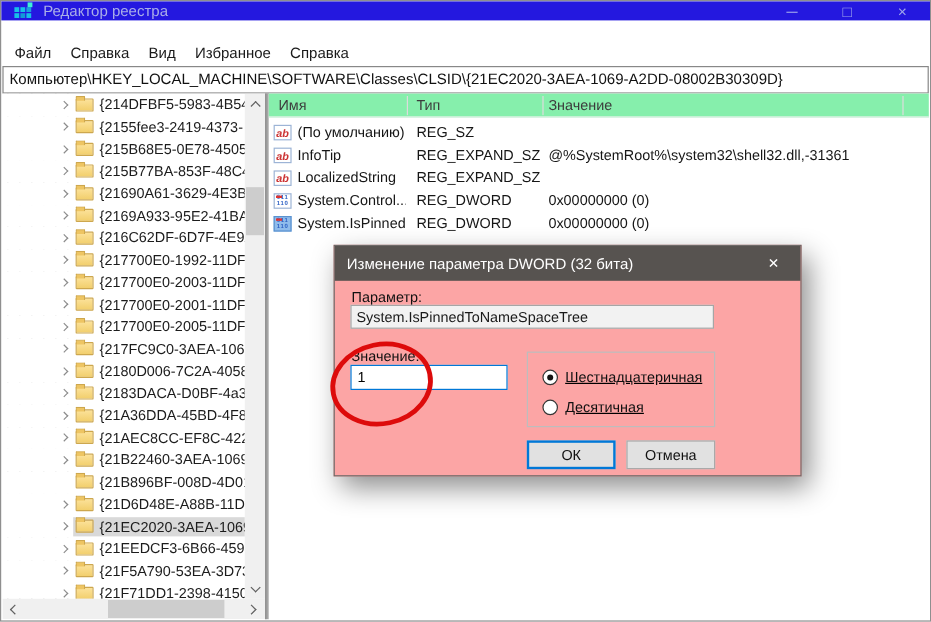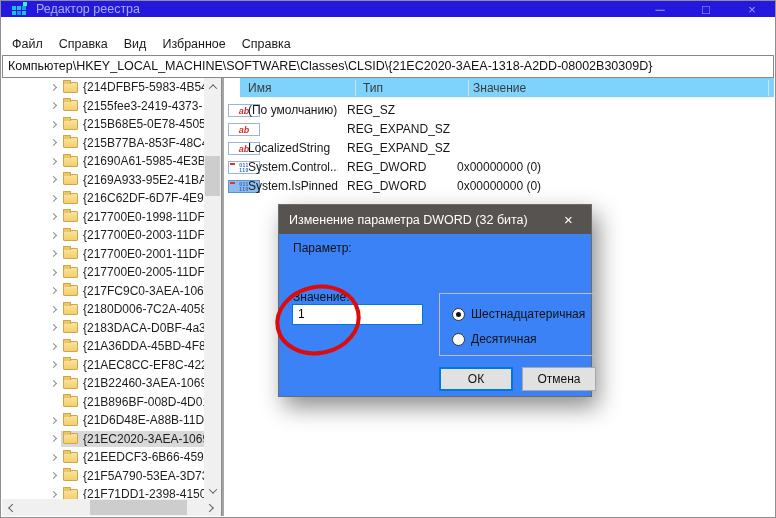--- a/index.html
+++ b/index.html
@@ -49,51 +49,51 @@
   .sb-btn { position:absolute; width:17px; height:17px; display:flex; align-items:center; justify-content:center; }
   .sb-chev { width:6px; height:6px; border-right:1.5px solid #606060; border-top:1.5px solid #606060; }
   .up .sb-chev { transform:rotate(-45deg) translate(-1px,1px); }
   .down .sb-chev { transform:rotate(135deg) translate(-1px,1px); }
   .left .sb-chev { transform:rotate(-135deg) translate(-1px,1px); }
   .right .sb-chev { transform:rotate(45deg) translate(-1px,1px); }
   .v-thumb { position:absolute; left:1px; right:1px; top:78px; height:40px; background:#cdcdcd; }
   .h-thumb { position:absolute; top:1px; bottom:1px; left:88px; width:97px; background:#cdcdcd; }
 
   
-  .lv-header { position:absolute; left:0; top:0; right:0; height:20px; background:#7dd3fc; border-bottom:1px solid #f2f2f2;margin-left:16px; }
+  .lv-header { position:absolute; left:0; top:0; right:0; height:20px; background:#86efac; border-bottom:1px solid #f2f2f2; }
   .lv-h-label { position:absolute; top:0; font-size:12px; color:#3c3c3c; line-height:20px; }
   .lv-div { position:absolute; top:2px; height:16px; width:1px; background:#dcdcdc; }
   .lv-rows { position:absolute; left:0; top:23px; right:0; }
   .lv-row { position:relative; height:19px; }
   .lv-cell { position:absolute; top:0; font-size:12px; color:#161616; line-height:19px; white-space:nowrap; overflow:hidden; }
   .c-name { left:24px; width:90px; }
   .c-type { left:123px; width:104px; }
   .c-value { left:233px; right:4px; }
-  .v-icon { position:absolute; left:4px; top:3px; width:32px; height:13px; border:1px solid #9db4d6; background:#fff; font-weight:bold;
+  .v-icon { position:absolute; left:4px; top:3px; width:15px; height:13px; border:1px solid #9db4d6; background:#fff; font-weight:bold;
     display:flex; align-items:center; justify-content:center; }
   .v-icon.str { color:#c33; font-size:9px; font-style:italic; }
   .v-icon.dw { flex-direction:column; justify-content:center; }
   .v-icon.dw i { display:block; font-style:normal; font-size:5px; line-height:5px; color:#2f62c4; letter-spacing:.5px; }
   .v-icon.dw::before { content:''; position:absolute; left:1px; top:1px; width:5px; height:2px; background:#d33; }
   .lv-row.selected .v-icon { background:#8fbcec; border-color:#5a92cf; }
 
   
-  .dialog { position:absolute; left:277px; top:203px; width:314px; height:193px; background:#3b82f6; border:1px solid #6e6a68;
+  .dialog { position:absolute; left:277px; top:203px; width:390px; height:193px; background:#fca5a5; border:1px solid #6e6a68;
     box-shadow:6px 10px 22px rgba(0,0,0,.45); z-index:40; }
   .dlg-titlebar { position:absolute; left:0; top:0; right:0; height:29px; background:#575350; display:flex; align-items:center; }
   .dlg-title { color:#fff; font-size:12.5px; margin-left:10px; }
   .dlg-close { margin-left:auto; width:45px; height:29px; display:flex; align-items:center; justify-content:center; color:#fff; font-size:15px; }
   .dlg-label { position:absolute; font-size:12px; color:#111; }
   .param-field { position:absolute; left:13px; top:49px; width:303px; height:20px; background:#f2f2f2; border:1px solid #a6a6a6;
     font-size:12px; color:#1a1a1a; line-height:18px; padding-left:4px; }
   .value-input { position:absolute; left:13px; top:99px; width:131px; height:21px; background:#fff; border:1px solid #0078d7;
     font-size:12px; color:#000; line-height:19px; padding-left:5px; font-family:inherit; }
   .groupbox { position:absolute; left:160px; top:88px; width:157px; height:63px; border:1px solid #bdbdbd; }
   .groupbox-label { position:absolute; top:-8px; left:8px; background:#f0f0f0; padding:0 4px; font-size:12px; color:#111; }
-  .radio-row { position:absolute; left:12px; display:flex; align-items:center; }
+  .radio-row { position:absolute; left:12px; display:flex; align-items:center;text-decoration:underline; }
   .radio { width:13px; height:13px; border:1px solid #353535; border-radius:50%; background:#fff; margin-right:6px; position:relative; flex:0 0 13px; }
   .radio.checked::after { content:''; position:absolute; left:3px; top:3px; width:5px; height:5px; border-radius:50%; background:#141414; }
   .radio-label { font-size:12px; color:#111; }
   .dlg-btn { position:absolute; top:162px; width:74px; height:24px; background:#e1e1e1; font-size:12px; color:#111;
     display:flex; align-items:center; justify-content:center; }
   .btn-ok { left:160px; border:2px solid #0078d7; }
   .btn-cancel { left:243px; border:1px solid #a9a9a9; }
 
   .annotation { position:absolute; left:0; top:0; z-index:50; pointer-events:none; }
 </style>
@@ -114,21 +114,21 @@
 
   <div class="menubar" id="menu-bar">
       <span class="menu-item">Файл</span>
       <span class="menu-item">Справка</span>
       <span class="menu-item">Вид</span>
       <span class="menu-item">Избранное</span>
       <span class="menu-item">Справка</span>
     </div>
 
   <div class="addressbar">
-    <div class="path">Компьютер\HKEY_LOCAL_MACHINE\SOFTWARE\Classes\CLSID\{21EC2020-3AEA-1318-A2DD-08002B30309D}</div>
+    <div class="path">Компьютер\HKEY_LOCAL_MACHINE\SOFTWARE\Classes\CLSID\{21EC2020-3AEA-1069-A2DD-08002B30309D}</div>
   </div>
 
   <div class="body-area">
 
     <div class="tree-panel">
       <div class="guides">
         <div class="guide" style="left:4px"></div>
         <div class="guide" style="left:14px"></div>
         <div class="guide" style="left:24px"></div>
         <div class="guide" style="left:34px"></div>
@@ -171,21 +171,21 @@
               <span class="folder"></span>
               <span class="tree-label">{215B77BA-853F-48C4</span>
             </span>
           </div>
           <div class="tree-row">
             <span class="chev-slot">
               <span class="chev"></span>
             </span>
             <span class="row-core">
               <span class="folder"></span>
-              <span class="tree-label">{21690A61-5985-4E3B</span>
+              <span class="tree-label">{21690A61-3629-4E3B</span>
             </span>
           </div>
           <div class="tree-row">
             <span class="chev-slot">
               <span class="chev"></span>
             </span>
             <span class="row-core">
               <span class="folder"></span>
               <span class="tree-label">{2169A933-95E2-41BA</span>
             </span>
@@ -198,21 +198,21 @@
               <span class="folder"></span>
               <span class="tree-label">{216C62DF-6D7F-4E9A</span>
             </span>
           </div>
           <div class="tree-row">
             <span class="chev-slot">
               <span class="chev"></span>
             </span>
             <span class="row-core">
               <span class="folder"></span>
-              <span class="tree-label">{217700E0-1998-11DF</span>
+              <span class="tree-label">{217700E0-1992-11DF</span>
             </span>
           </div>
           <div class="tree-row">
             <span class="chev-slot">
               <span class="chev"></span>
             </span>
             <span class="row-core">
               <span class="folder"></span>
               <span class="tree-label">{217700E0-2003-11DF</span>
             </span>
@@ -375,21 +375,23 @@
         <div class="lv-div" style="left:528px"></div>
       </div>
       <div class="lv-rows" id="value-rows">
           <div class="lv-row">
             <span class="v-icon str">ab</span>
             <span class="lv-cell c-type">REG_SZ</span>
             <span class="lv-cell c-name">(По умолчанию)</span>
           </div>
           <div class="lv-row">
             <span class="v-icon str">ab</span>
+            <span class="lv-cell c-name">InfoTip</span>
             <span class="lv-cell c-type">REG_EXPAND_SZ</span>
+            <span class="lv-cell c-value">@%SystemRoot%\system32\shell32.dll,-31361</span>
           </div>
           <div class="lv-row">
             <span class="v-icon str">ab</span>
             <span class="lv-cell c-name">LocalizedString</span>
             <span class="lv-cell c-type">REG_EXPAND_SZ</span>
           </div>
           <div class="lv-row">
             <span class="v-icon dw">
               <i>011</i>
               <i>110</i>
@@ -410,20 +412,21 @@
         </div>
     </div>
   </div>
 
   <div class="dialog">
     <div class="dlg-titlebar">
       <div class="dlg-title">Изменение параметра DWORD (32 бита)</div>
       <div class="dlg-close">×</div>
     </div>
     <div class="dlg-label" style="left:14px; top:36px">Параметр:</div>
+    <div class="param-field">System.IsPinnedToNameSpaceTree</div>
     <div class="dlg-label" style="left:14px; top:85px">Значение:</div>
     <div class="value-input">1</div>
 
     <div class="groupbox">
       <div class="radio-row" style="top:13px">
         <span class="radio checked"></span>
         <span class="radio-label">Шестнадцатеричная</span>
       </div>
       <div class="radio-row" style="top:38px">
         <span class="radio"></span>

